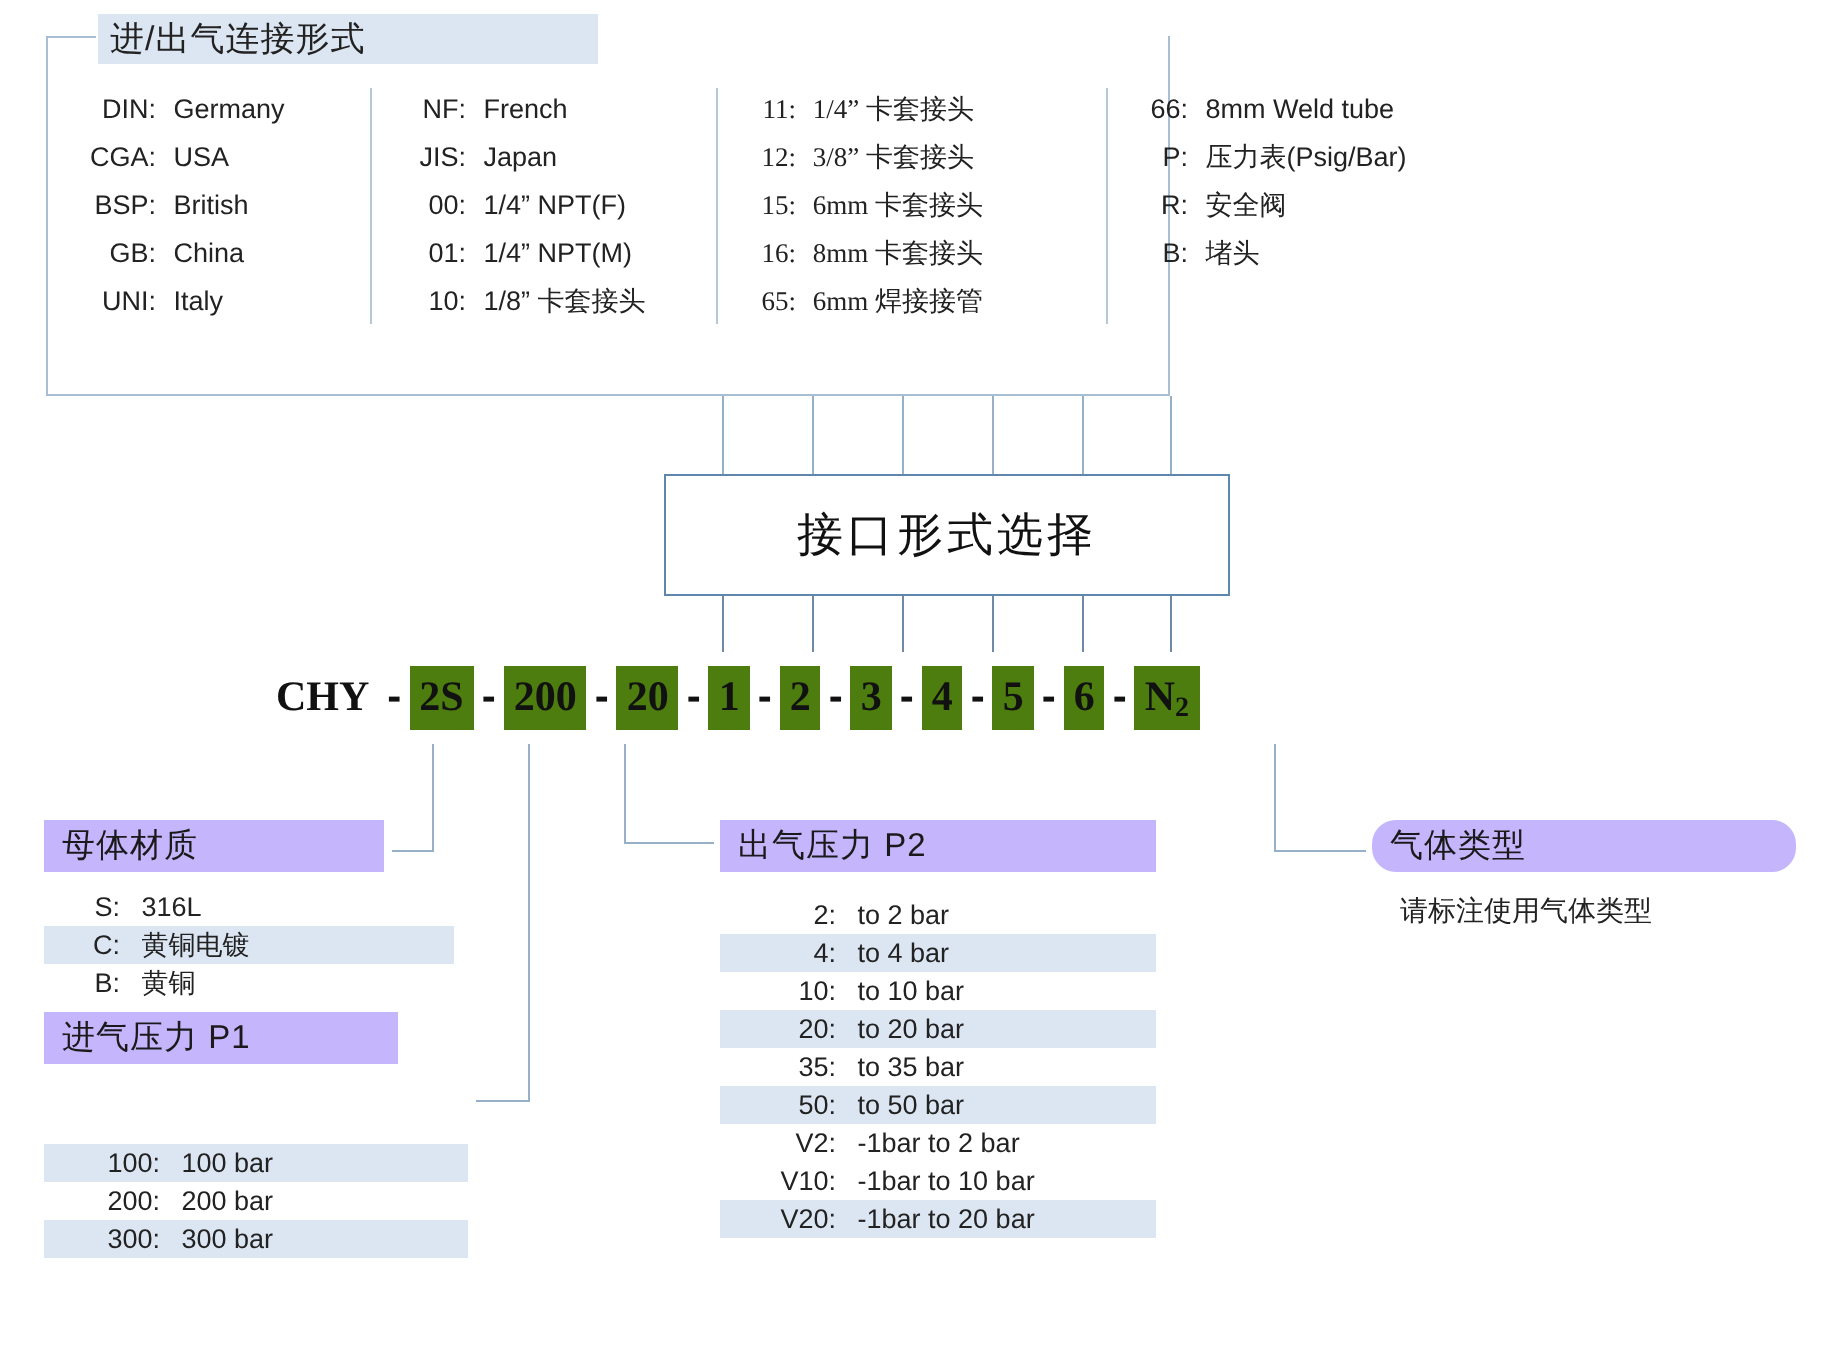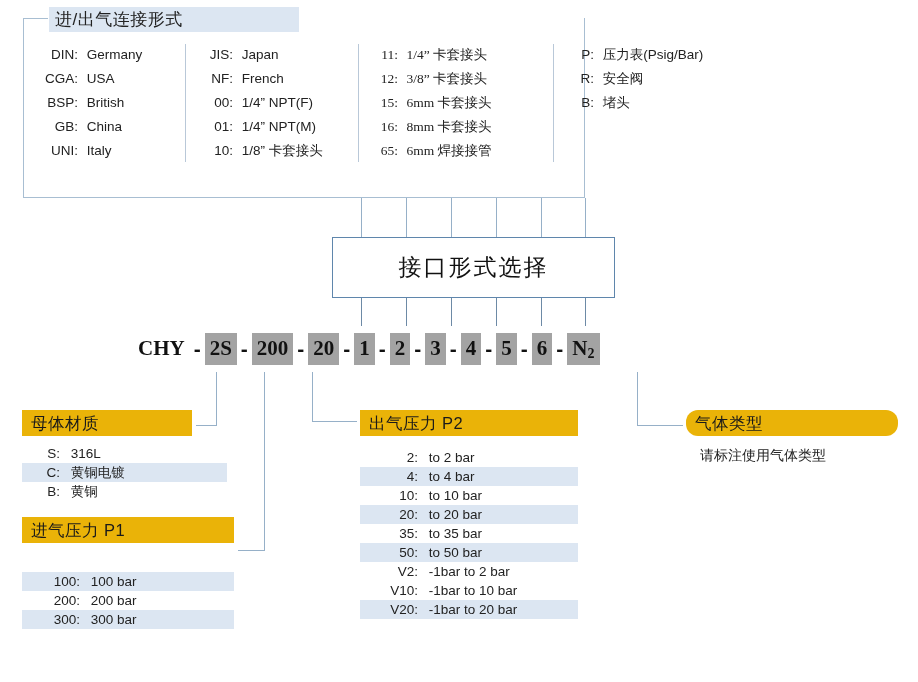--- a/index.html
+++ b/index.html
@@ -25,21 +25,21 @@
   }
   .vline {
     position: absolute;
     width: 1px;
     background: #96b0c8;
   }
   .vline-dark { background: #6d8aa6; }
 
   
   .hl {
-    background: #a3a3a3;
+    background: #4d7c0f;
   }
 
   
   #top-box {
     position: absolute;
     left: 23px;
     top: 18px;
     width: 562px;
     height: 180px;
     border: 1px solid #a8bed2;
@@ -146,21 +146,21 @@
     font-size: 14px;
     vertical-align: baseline;
     position: relative;
     top: 3px;
   }
 
   
   .sec-title {
     position: absolute;
     height: 26px;
-    background: #eab308;
+    background: #c4b5fd;
     font-size: 16.5px;
     line-height: 26px;
     padding-left: 9px;
     box-sizing: border-box;
     color: #1a1a1a;
     letter-spacing: .5px;
     white-space: nowrap;
   }
 
   
@@ -218,28 +218,28 @@
     </div>
     <div class="trow">
       <span class="k" style="width:40px;">UNI:</span>
       <span>Italy</span>
     </div>
   </div>
   <div class="tdiv" style="left:185px;"></div>
 
   <div class="tcol" style="left:203px;">
     <div class="trow">
+      <span class="k" style="width:30px;">NF:</span>
+      <span>French</span>
+    </div>
+    <div class="trow">
       <span class="k" style="width:30px;">JIS:</span>
       <span>Japan</span>
     </div>
     <div class="trow">
-      <span class="k" style="width:30px;">NF:</span>
-      <span>French</span>
-    </div>
-    <div class="trow">
       <span class="k" style="width:30px;">00:</span>
       <span>1/4” NPT(F)</span>
     </div>
     <div class="trow">
       <span class="k" style="width:30px;">01:</span>
       <span>1/4” NPT(M)</span>
     </div>
     <div class="trow">
       <span class="k" style="width:30px;">10:</span>
       <span>1/8” 卡套接头</span>
@@ -265,20 +265,24 @@
       <span>8mm 卡套接头</span>
     </div>
     <div class="trow">
       <span class="k" style="width:28px;">65:</span>
       <span>6mm 焊接接管</span>
     </div>
   </div>
   <div class="tdiv" style="left:553px;"></div>
 
   <div class="tcol" style="left:566px;">
+    <div class="trow">
+      <span class="k" style="width:28px;">66:</span>
+      <span>8mm Weld tube</span>
+    </div>
     <div class="trow">
       <span class="k" style="width:28px;">P:</span>
       <span>压力表(Psig/Bar)</span>
     </div>
     <div class="trow">
       <span class="k" style="width:28px;">R:</span>
       <span>安全阀</span>
     </div>
     <div class="trow">
       <span class="k" style="width:28px;">B:</span>
@@ -350,21 +354,21 @@
     <div class="opt alt">
       <span class="k" style="width:38px;">C:</span>
       <span>黄铜电镀</span>
     </div>
     <div class="opt">
       <span class="k" style="width:38px;">B:</span>
       <span>黄铜</span>
     </div>
   </div>
 
-  <div class="sec-title" style="left:22px; top:517px; width:212px;">进气压力 P1</div>
+  <div class="sec-title" style="left:22px; top:506px; width:177px;">进气压力 P1</div>
   <div class="opt-list" style="left:22px; top:572px; width:212px;">
     <div class="opt alt">
       <span class="k" style="width:58px;">100:</span>
       <span>100 bar</span>
     </div>
     <div class="opt">
       <span class="k" style="width:58px;">200:</span>
       <span>200 bar</span>
     </div>
     <div class="opt alt">

